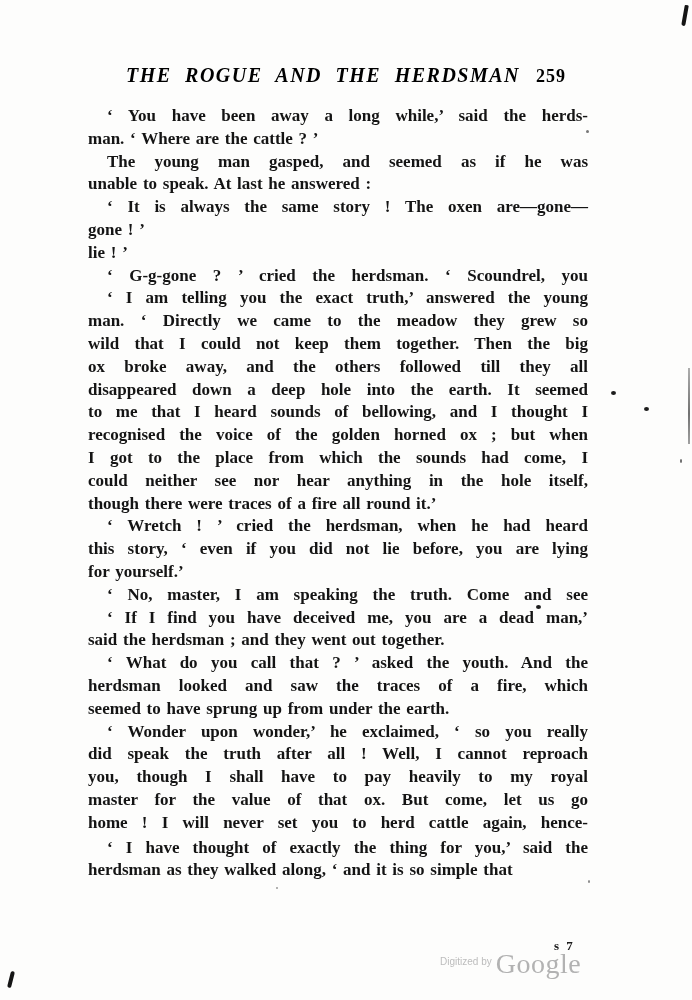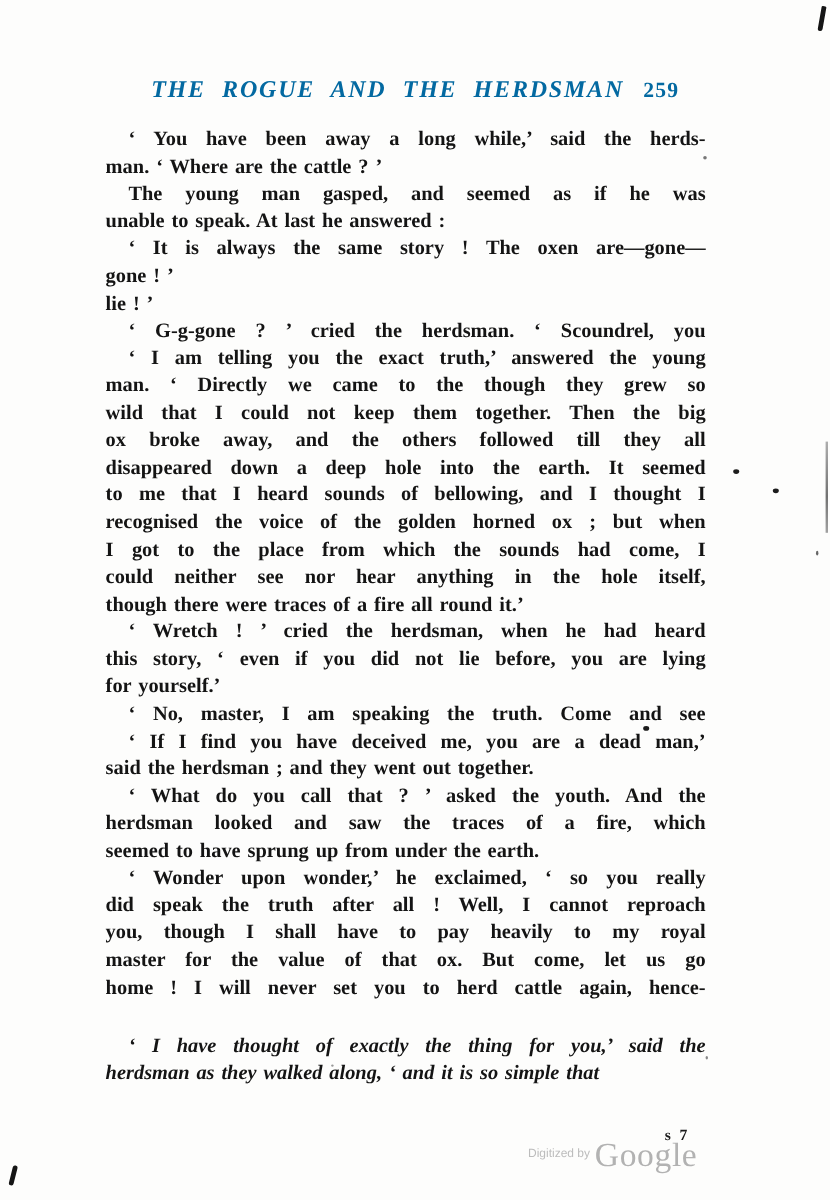--- a/index.html
+++ b/index.html
@@ -13,41 +13,41 @@
   .page {
     position: absolute; left: 0; top: 0;
     width: 692px; height: 1000px;
     background: #fdfdfc;
   }
 
   
   .header {
     position: absolute; top: 64px; left: 0; right: 0;
     display: flex; justify-content: center; align-items: baseline;
-    color: #0369a1;
+    color: #000000;
   }
   .header .title {
     font-style: italic; font-weight: bold;
     font-size: 20px; letter-spacing: 1.5px; word-spacing: 7px;
   }
   .header .pagenum {
     font-weight: bold; font-size: 18px;
     margin-left: 16px; letter-spacing: 1px;
   }
 
   
   .text-block {
     position: absolute; left: 88px; top: 105px; width: 500px;
     font-size: 17px; font-weight: bold; color: #141414;
     line-height: 22.8px;
   }
   .line { text-align: justify; text-align-last: justify; }
   .line.last { text-align-last: left; word-spacing: 1.5px; }
   .line.first { text-indent: 19px; }
-  .paragraph.section-gap { margin-top: 26px; font-style: italic; }
+  .paragraph.section-gap { margin-top: 2px; }
 
   
   .signature {
     position: absolute; left: 554px; top: 938px;
     font-size: 13px; font-weight: bold; color: #1a1a1a;
     letter-spacing: 2px;
   }
 
   
   .watermark {
@@ -112,21 +112,21 @@
       <div class="paragraph">
         <div class="line first">‘ It is always the same story !  The oxen are—gone—</div>
         <div class="line last">gone ! ’</div>
       </div>
       <div class="paragraph">
         <div class="line last">lie ! ’</div>
         <div class="line first">‘ G-g-gone ? ’ cried the herdsman.  ‘ Scoundrel, you</div>
       </div>
       <div class="paragraph">
         <div class="line first">‘ I am telling you the exact truth,’ answered the young</div>
-        <div class="line">man.  ‘ Directly we came to the though they grew so</div>
+        <div class="line">man.  ‘ Directly we came to the meadow they grew so</div>
         <div class="line">wild that I could not keep them together.  Then the big</div>
         <div class="line">ox broke away, and the others followed till they all</div>
         <div class="line">disappeared down a deep hole into the earth.  It seemed</div>
         <div class="line">to me that I heard sounds of bellowing, and I thought I</div>
         <div class="line">recognised the voice of the golden horned ox ; but when</div>
         <div class="line">I got to the place from which the sounds had come, I</div>
         <div class="line">could neither see nor hear anything in the hole itself,</div>
         <div class="line last">though there were traces of a fire all round it.’</div>
       </div>
       <div class="paragraph">

